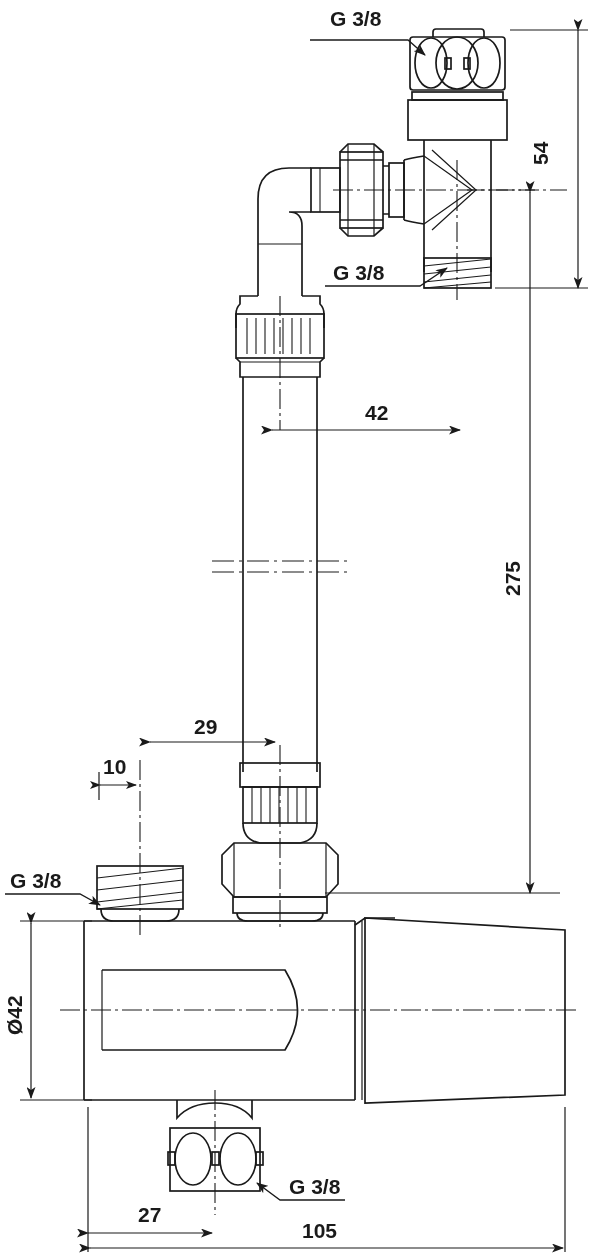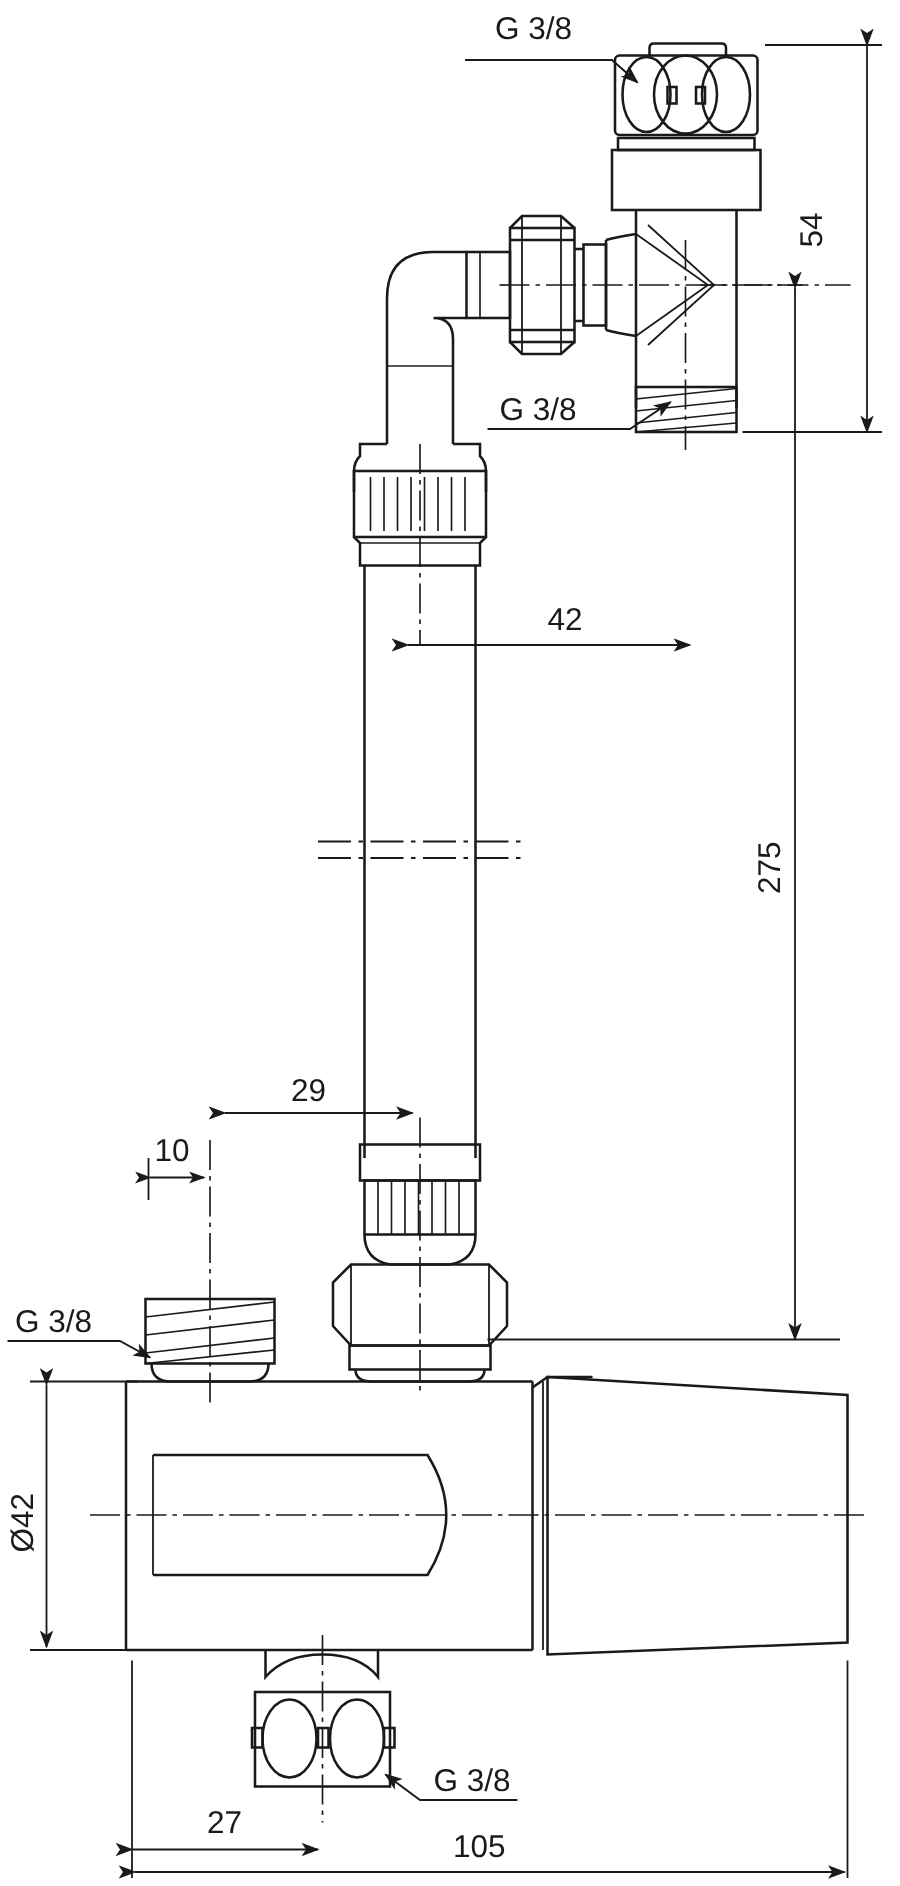--- a/index.html
+++ b/index.html
@@ -1,17 +1,17 @@
 <!DOCTYPE html>
 <html><head>
 <meta charset="utf-8">
 <style>
   html,body{margin:0;padding:0;background:#ffffff;}
   body{width:600px;height:1257px;font-family:"Liberation Sans",sans-serif;}
-  #stage{position:relative;width:600px;height:1257px;background:#ffffff;overflow:hidden;}
+  #stage{position:relative;width:600px;height:1257px;background:#ffffff;overflow:hidden;font-weight:bold;}
   svg{display:block;}
   .dimtext{font-family:"Liberation Sans",sans-serif;font-size:21px;fill:#1a1a1a;}
 </style>
 </head>
 <body>
 
 <div id="stage">
 <svg width="600" height="1257" viewBox="0 0 600 1257">
 
   <defs>

